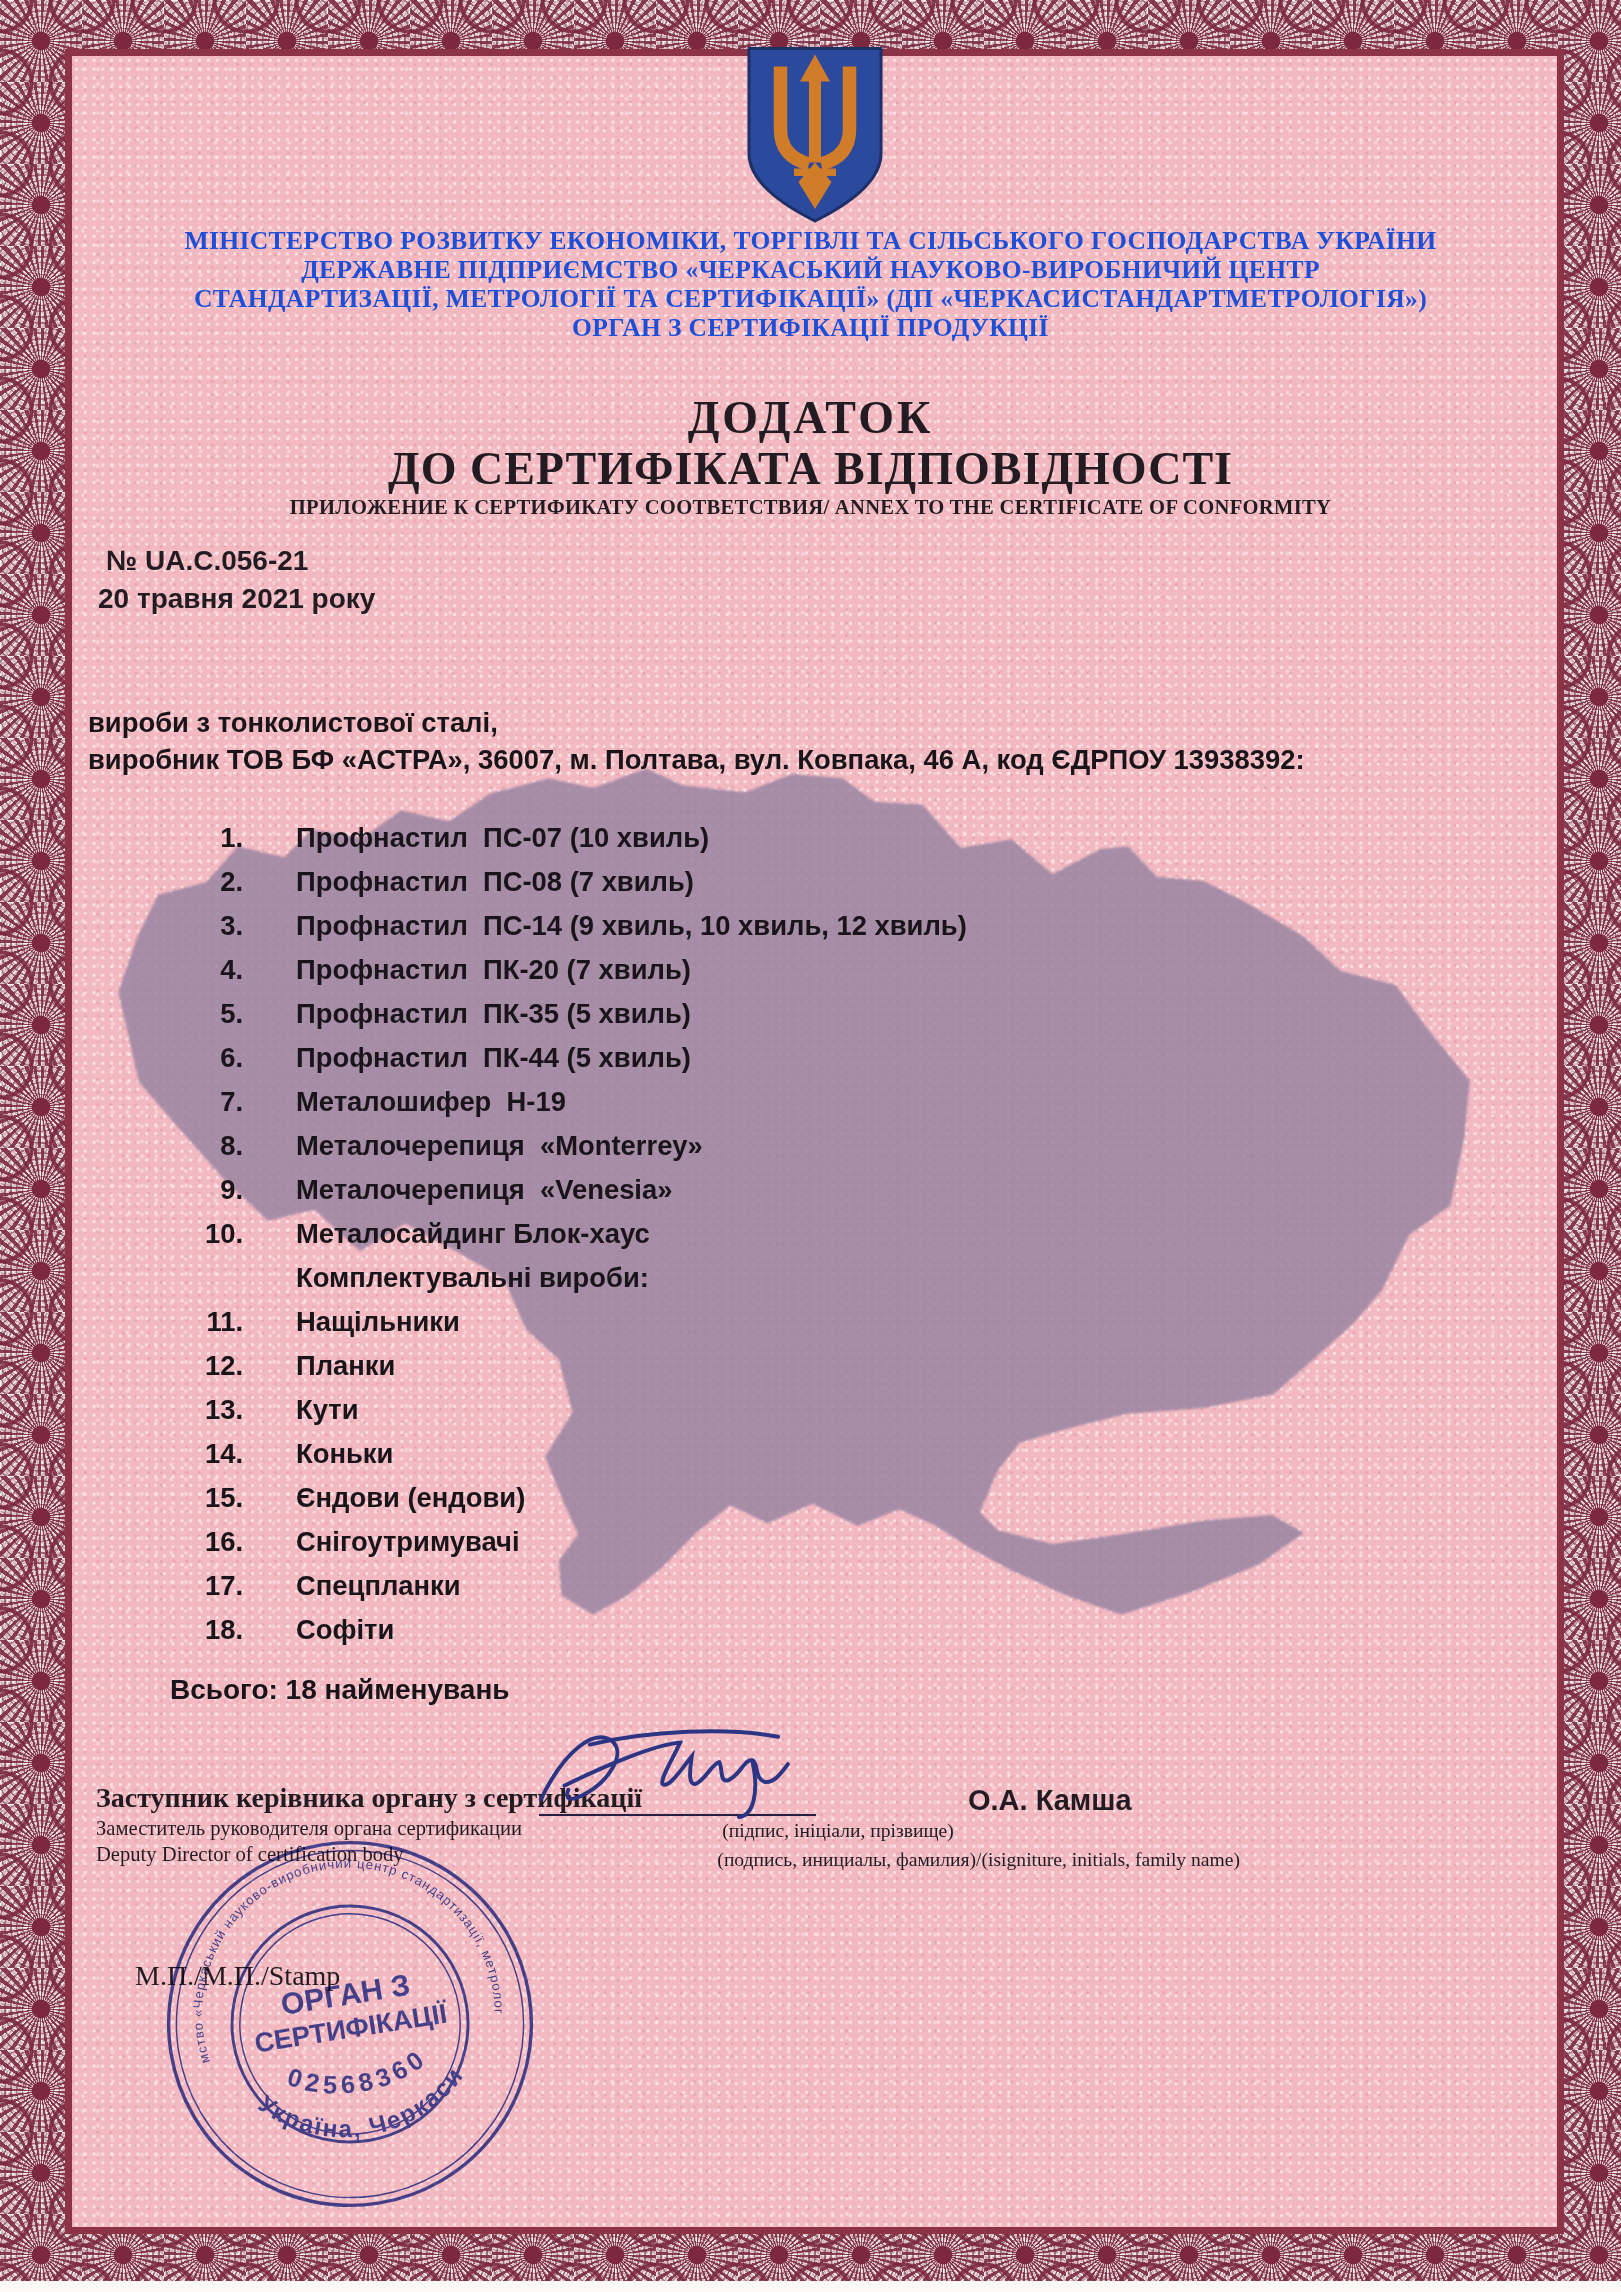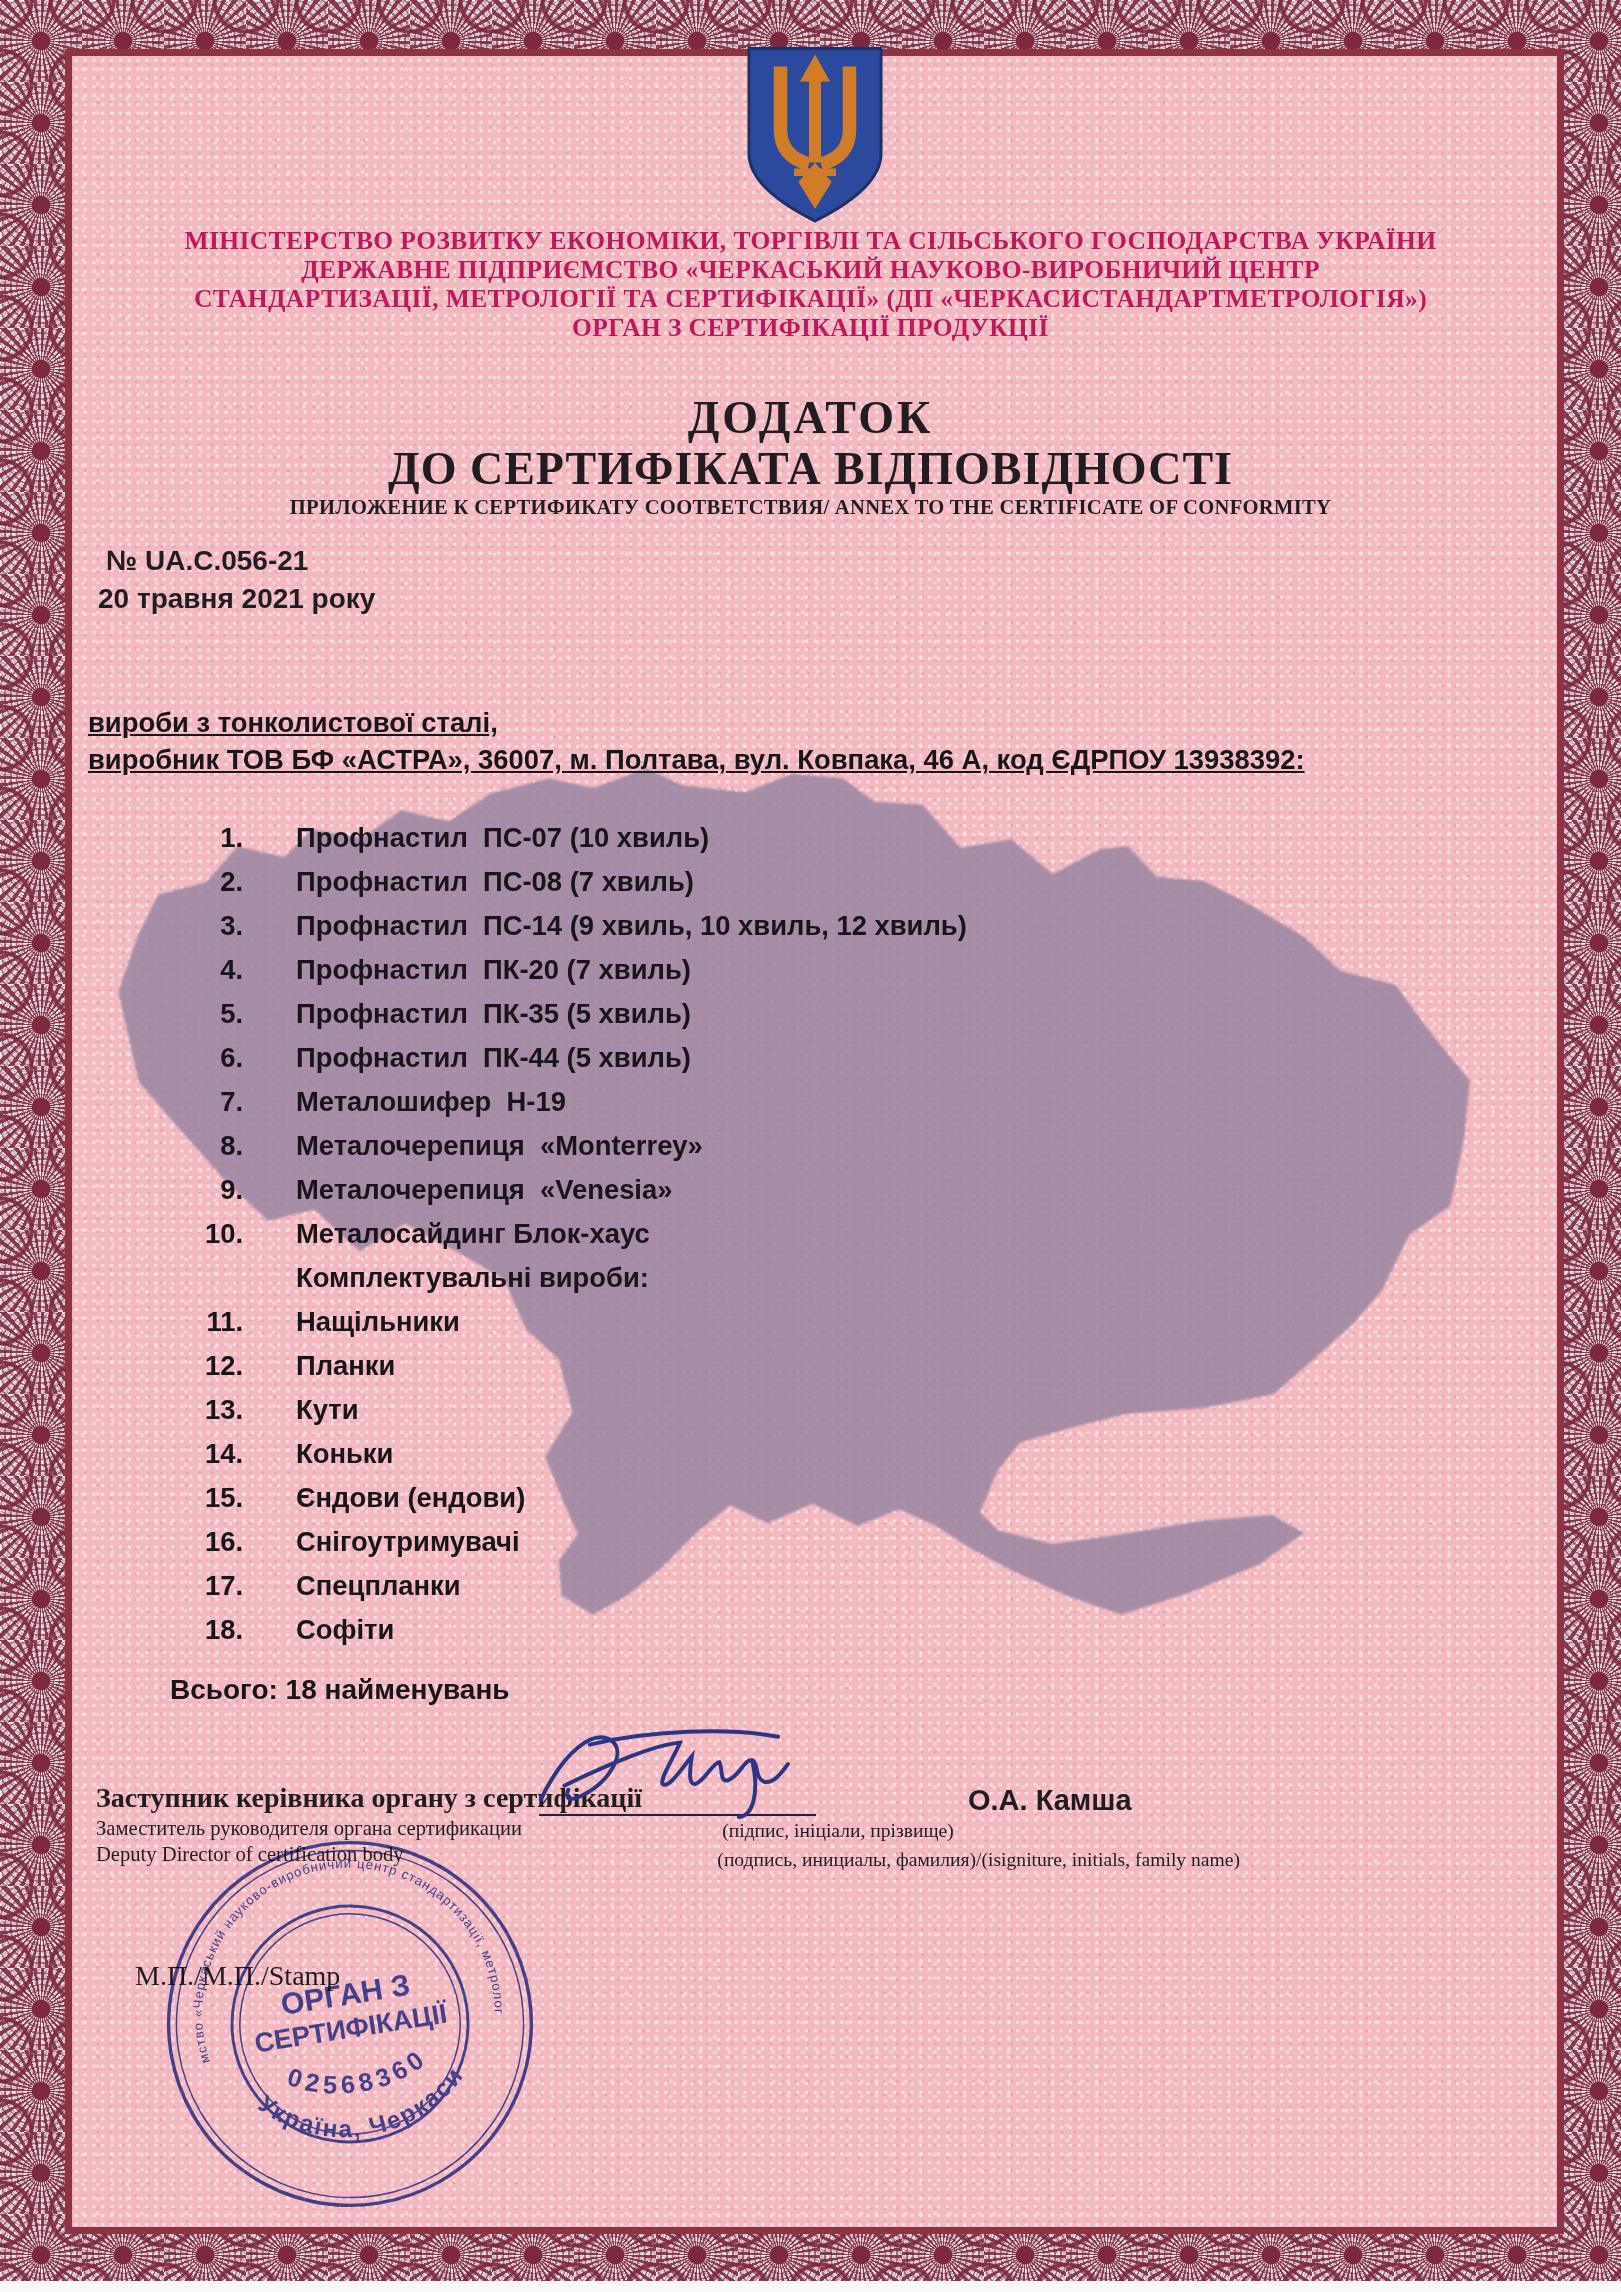--- a/index.html
+++ b/index.html
@@ -27,27 +27,27 @@
       radial-gradient(rgba(214,130,146,.35) 1px, rgba(214,130,146,0) 2px);
     background-size:8.8px 8.8px,14.7px 14.7px,12.7px 12.7px;
     background-position:0 0,3.9px 5.9px,6.9px 2px;}
 
   .map-wrap{position:absolute;left:106px;top:763px;width:1372px;height:874px;z-index:3;
     filter:blur(1px);opacity:.9;}
   .arms{position:absolute;left:740px;top:37px;width:150px;height:194px;z-index:4;}
 
   .txt{position:absolute;z-index:5;color:#221c22;}
   .center{left:0;right:0;text-align:center;}
-  .hdr{top:226px;font:bold 25.5px/29px "Liberation Serif",serif;letter-spacing:0.4px;color:#be185d;}
+  .hdr{top:226px;font:bold 25.5px/29px "Liberation Serif",serif;letter-spacing:0.4px;color:#1d4ed8;}
   .title1{top:391px;font:bold 46px "Liberation Serif",serif;letter-spacing:2.9px;}
   .title2{top:442px;font:bold 46px "Liberation Serif",serif;letter-spacing:1px;}
   .subtitle{top:496px;font:bold 20.6px "Liberation Serif",serif;letter-spacing:0.3px;}
   .certnum{left:106px;top:545px;font:bold 28px "Liberation Sans",sans-serif;}
   .certdate{left:98px;top:583px;font:bold 28px "Liberation Sans",sans-serif;}
-  .intro{left:88px;top:704px;font:bold 27.4px/37px "Liberation Sans",sans-serif;color:#191419;text-decoration:underline;}
+  .intro{left:88px;top:704px;font:bold 27.4px/37px "Liberation Sans",sans-serif;color:#191419;}
 
   .plist{left:98px;top:816px;right:78px;}
   .product-row{display:flex;font:bold 27.4px/44px "Liberation Sans",sans-serif;color:#191419;}
   .p-num{width:145px;text-align:right;white-space:pre;}
   .p-name{margin-left:53px;white-space:pre;}
 
   .total{left:170px;top:1674px;font:bold 28px "Liberation Sans",sans-serif;color:#191419;}
 
   .role{left:96px;top:1782px;}
   .role-ua{font:bold 28px/32px "Liberation Serif",serif;}

